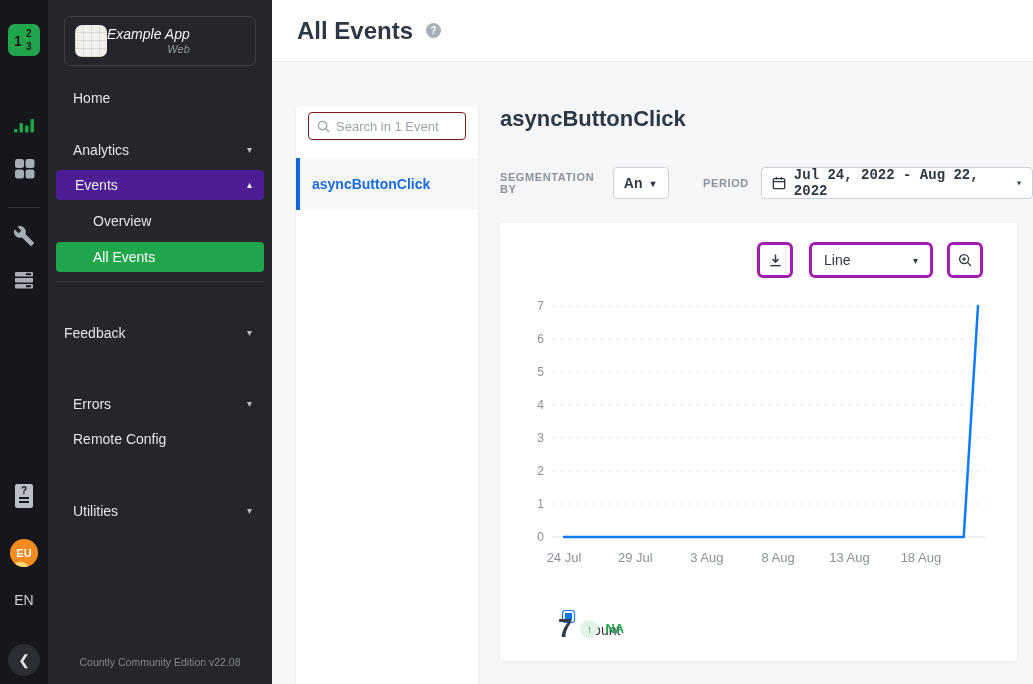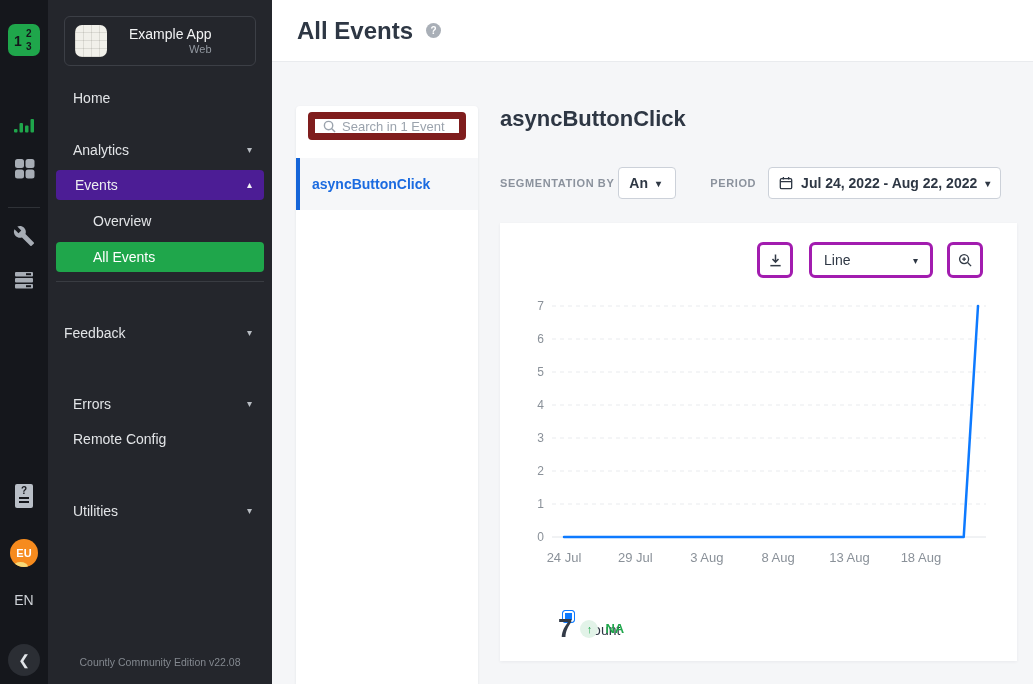--- a/index.html
+++ b/index.html
@@ -17,56 +17,56 @@
   .rail-avatar span { position:relative; z-index:1; }
   .rail-lang { position:absolute; left:0; top:592px; width:48px; text-align:center; color:#ced2d7; font-size:14px; cursor:pointer; }
   .collapse-btn { position:absolute; left:8px; top:644px; width:32px; height:32px; border-radius:50%; background:#2b2e34; color:#e2e5e9; display:flex; align-items:center; justify-content:center; font-size:14px; cursor:pointer; }
 
   
   .sidebar { position:absolute; left:48px; top:0; width:224px; height:684px; background:#24262c; z-index:3; }
   .app-card { position:absolute; left:16px; top:16px; width:192px; height:50px; border:1px solid #3c3f46; border-radius:6px; display:flex; align-items:center; padding-left:10px; cursor:pointer; }
   .app-icon { width:32px; height:32px; border-radius:7px; background-color:#f1f0ea;
     background-image:repeating-linear-gradient(0deg, rgba(60,60,50,.12) 0 1px, transparent 1px 8px),
                      repeating-linear-gradient(90deg, rgba(60,60,50,.12) 0 1px, transparent 1px 8px); }
-  .app-meta { margin-left:22px; }
+  .app-meta { margin-left:0;font-style:italic; }
   .app-name { color:#f2f3f4; font-size:14px; line-height:17px; }
   .app-type { color:#9298a0; font-size:11px; line-height:13px;text-align:right; }
 
   .menu-item { position:absolute; left:0; width:224px; height:20px; line-height:20px; color:#e2e4e7; font-size:14px; padding-left:25px; cursor:pointer; }
   .menu-chevron { position:absolute; right:20px; top:50%; transform:translateY(-50%); font-size:10px; color:#b7bcc2; }
   .menu-row { position:absolute; left:8px; width:208px; height:30px; line-height:30px; border-radius:4px; font-size:14px; cursor:pointer; }
   .row-events { top:170px; background:#4c1d95; color:#eceef0; padding-left:19px; }
   .row-events .menu-chevron { right:12px; color:#f2f3f5; }
   .row-all-events { top:242px; background:#1fa64b; color:#ffffff; padding-left:37px; }
   .side-divider { position:absolute; left:8px; top:281px; width:208px; height:1px; background:#393c42; }
   .side-footer { position:absolute; left:0; bottom:16px; width:224px; text-align:center; color:#83888f; font-size:10.5px; }
 
   
   .main { position:absolute; left:272px; top:0; width:761px; height:684px; background:#f5f6f8; }
   .page-header { position:absolute; left:0; top:0; width:761px; height:62px; background:#fff; border-bottom:1px solid #e9ebee; display:flex; align-items:center; padding-left:25px; }
   .page-title { font-size:24px; font-weight:600; color:#2e3744; }
   .help-badge { margin-left:13px; width:15px; height:15px; border-radius:50%; background:#a9afb7; color:#fff; font-size:10px; font-weight:bold; display:flex; align-items:center; justify-content:center; cursor:pointer; }
 
   
   .events-panel { position:absolute; left:24px; top:106px; width:182px; height:578px; background:#fff; border-radius:4px 4px 0 0; box-shadow:0 1px 3px rgba(30,40,60,.08); }
-  .search-box { position:absolute; left:12px; top:6px; width:158px; height:28px; border:7px solid #7f1d1d; border-radius:4px; background:#fff; display:flex; align-items:center; padding-left:8px; }
+  .search-box { position:absolute; left:12px; top:6px; width:158px; height:28px; border:1px solid #7f1d1d; border-radius:4px; background:#fff; display:flex; align-items:center; padding-left:8px; }
   .search-box svg { flex:0 0 auto; color:#9ba3ad; }
   .search-input { border:none; outline:none; width:120px; margin-left:6px; font-size:13px; font-family:"Liberation Sans",sans-serif; color:#2e3744; background:transparent; }
   .search-input::placeholder { color:#9ba3ad; }
   .event-item { position:absolute; left:0; top:52px; width:182px; height:52px; background:#f6f7f9; border-left:4px solid #1565d8; line-height:52px; padding-left:12px; font-size:14px; font-weight:600; color:#1b6be0; cursor:pointer; }
 
   
   .detail-title { position:absolute; left:228px; top:106px; font-size:22px; font-weight:600; color:#2e3744; }
   .filter-row { position:absolute; left:228px; top:167px; height:32px; display:flex; align-items:center; }
   .filter-label { font-size:11px; letter-spacing:.6px; color:#8b929d; font-weight:bold; }
   .select { height:32px; background:#fff; border:1px solid #ccd1d9; border-radius:4px; display:flex; align-items:center; padding:0 10px; font-size:14px; font-weight:600; color:#2e3744; cursor:pointer; }
   .select .chev { margin-left:8px; font-size:10px; color:#2e3744; }
   .sel-seg { margin-left:4px; width:58px; overflow:hidden; white-space:nowrap; }
   .lbl-period { margin-left:34px; }
-  .sel-period { margin-left:12px; }
+  .sel-period { margin-left:12px;font-family:Liberation Mono, monospace; }
   .cal-icon { margin-right:8px; color:#2e3744; display:flex; }
 
   
   .chart-card { position:absolute; left:228px; top:223px; width:517px; height:438px; background:#fff; box-shadow:0 1px 3px rgba(30,40,60,.06); }
   .tool-btn { position:absolute; top:19px; height:36px; background:#fff; border:3px solid #a21caf; border-radius:6px; display:flex; align-items:center; justify-content:center; color:#333b47; cursor:pointer; }
   .btn-download { left:257px; width:36px; }
   .btn-charttype { left:309px; width:124px; justify-content:space-between; padding:0 12px; font-size:14px; color:#2e3744; }
   .btn-charttype .chev { font-size:10px; }
   .btn-zoom { left:447px; width:36px; }
   .chart-svg { position:absolute; left:0; top:60px; }

